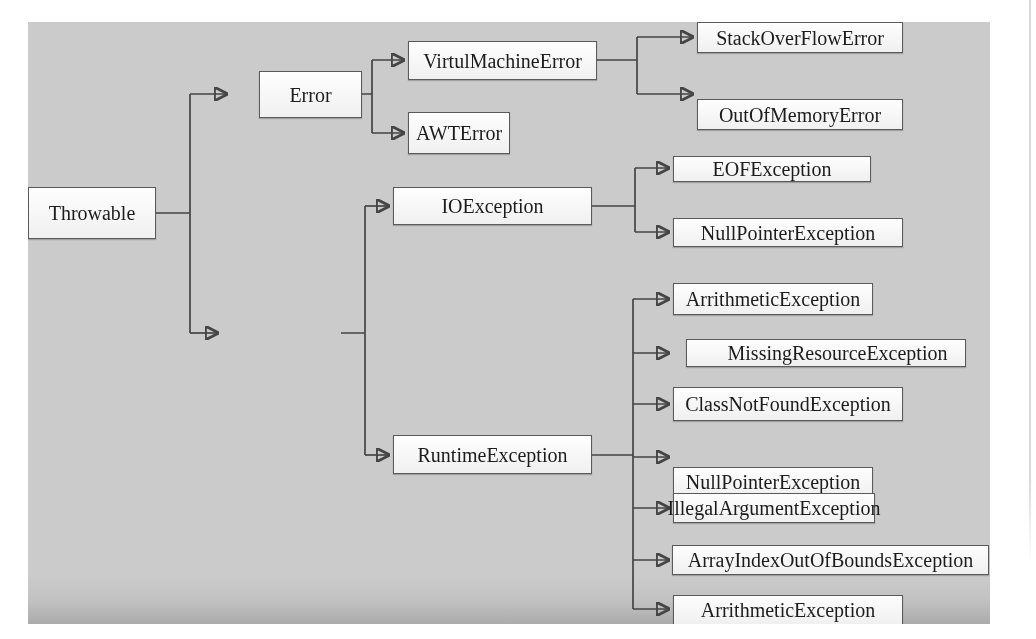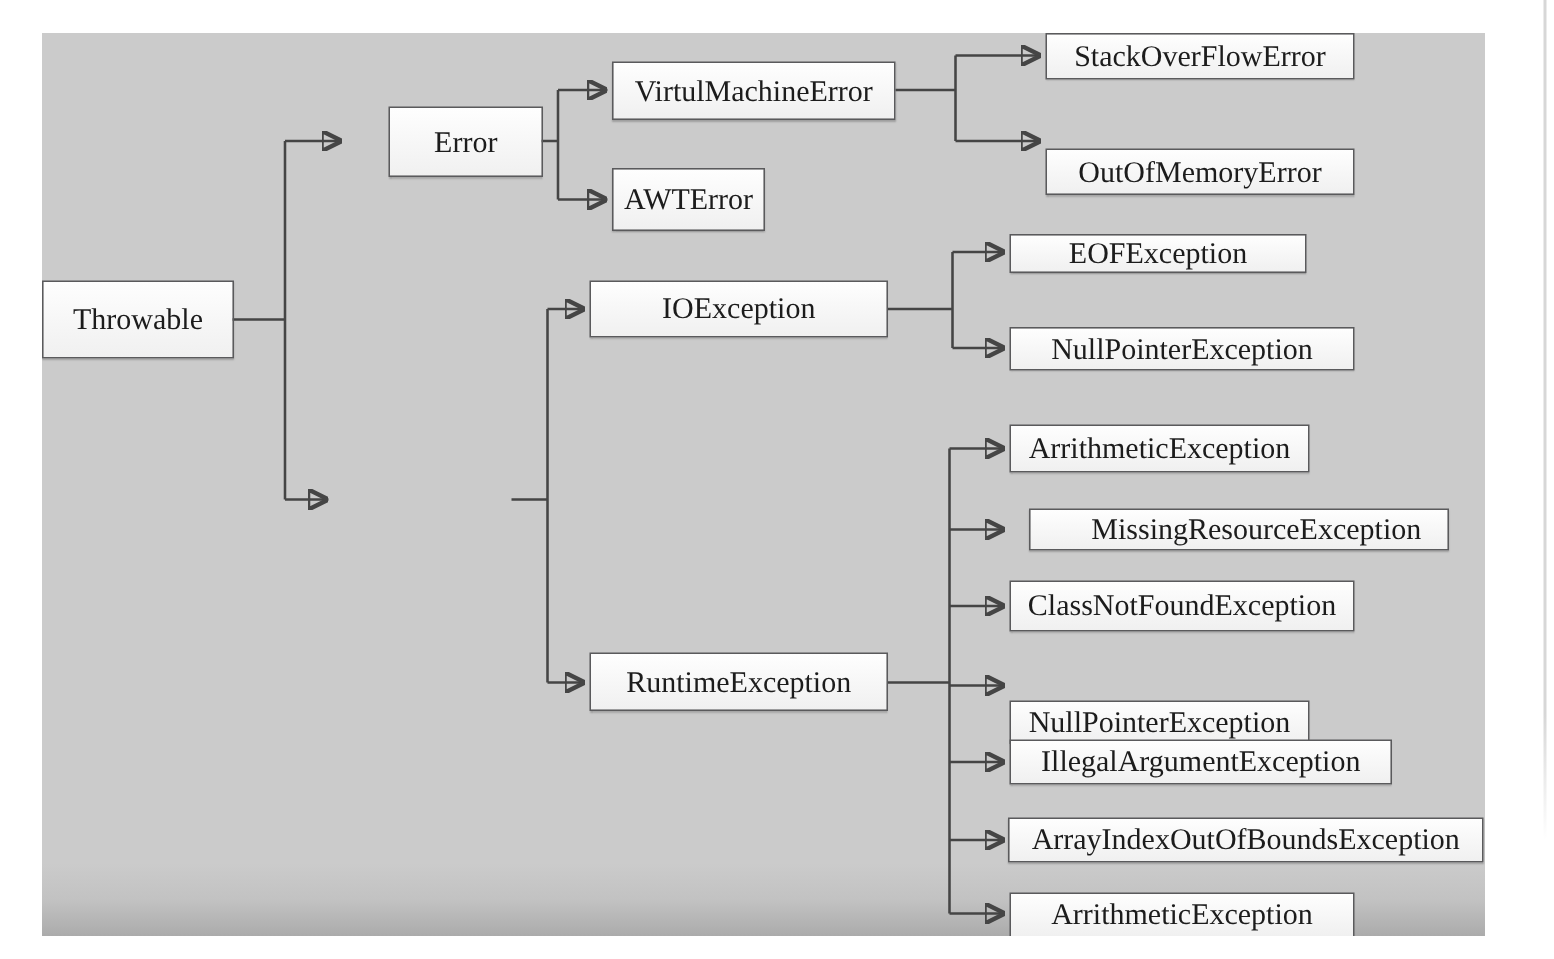--- a/index.html
+++ b/index.html
@@ -93,21 +93,21 @@
   <div class="node" style="left:645px;top:196px;width:230px;height:29px;">NullPointerException</div>
 
   <div class="node" style="left:645px;top:261px;width:200px;height:32px;">ArrithmeticException</div>
 
   <div class="node" style="left:658px;top:317px;width:280px;height:28px;padding-left:23px;">MissingResourceException</div>
 
   <div class="node" style="left:645px;top:365px;width:230px;height:34px;">ClassNotFoundException</div>
 
   <div class="node" style="left:645px;top:445px;width:200px;height:29px;">NullPointerException</div>
 
-  <div class="node" style="left:645px;top:471px;width:255px;height:30px;">IllegalArgumentException</div>
+  <div class="node" style="left:645px;top:471px;width:202px;height:30px;">IllegalArgumentException</div>
 
   <div class="node" style="left:644px;top:523px;width:317px;height:30px;text-align:center;">ArrayIndexOutOfBoundsException</div>
 
   <div class="node" style="left:645px;top:573px;width:230px;height:30px;">ArrithmeticException</div>
 
 </div>
 
 <div class="edge-line"></div>
 
 </body></html>

